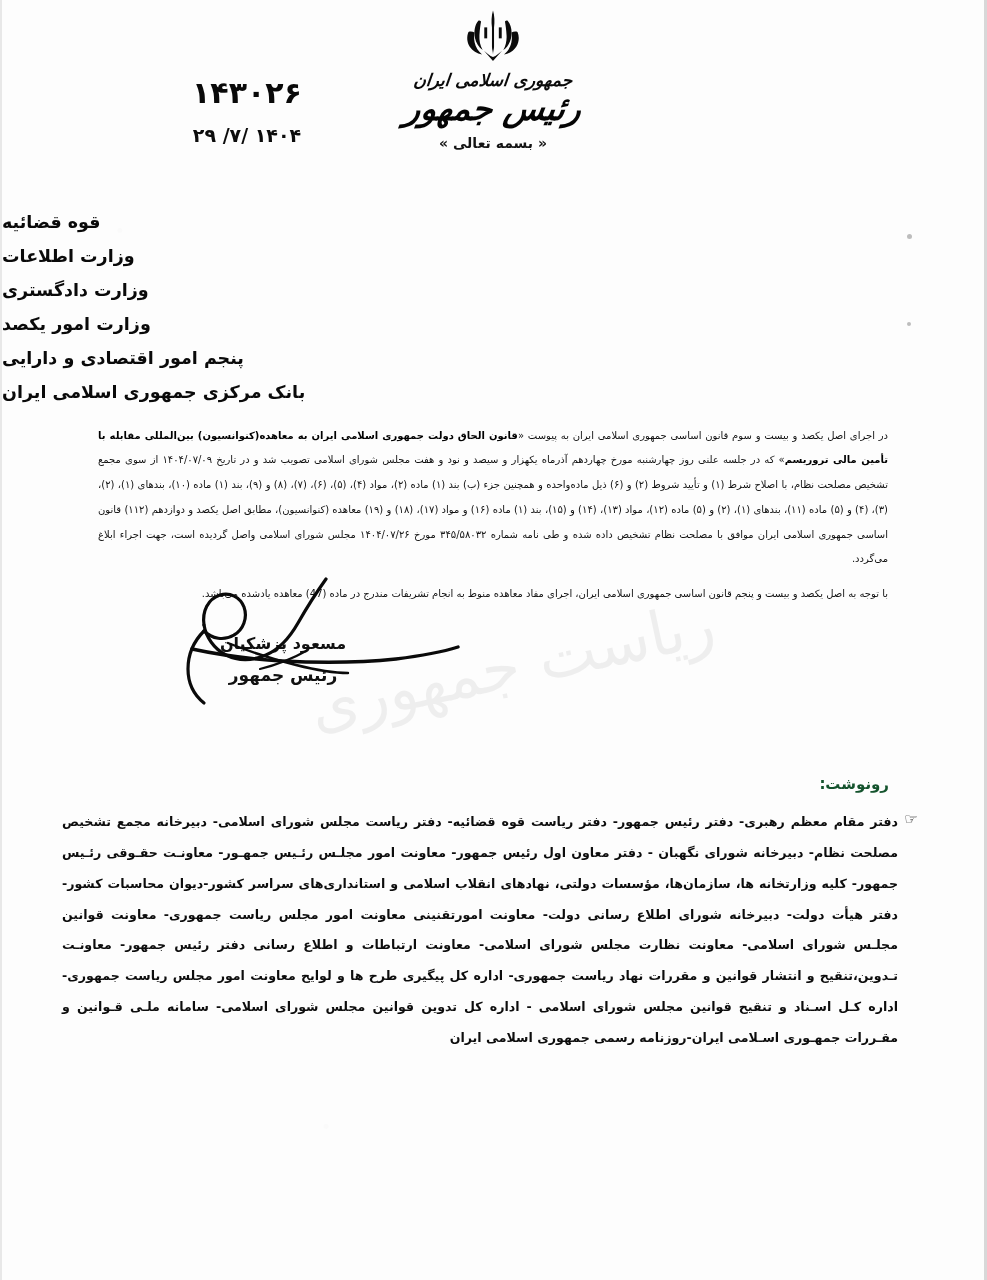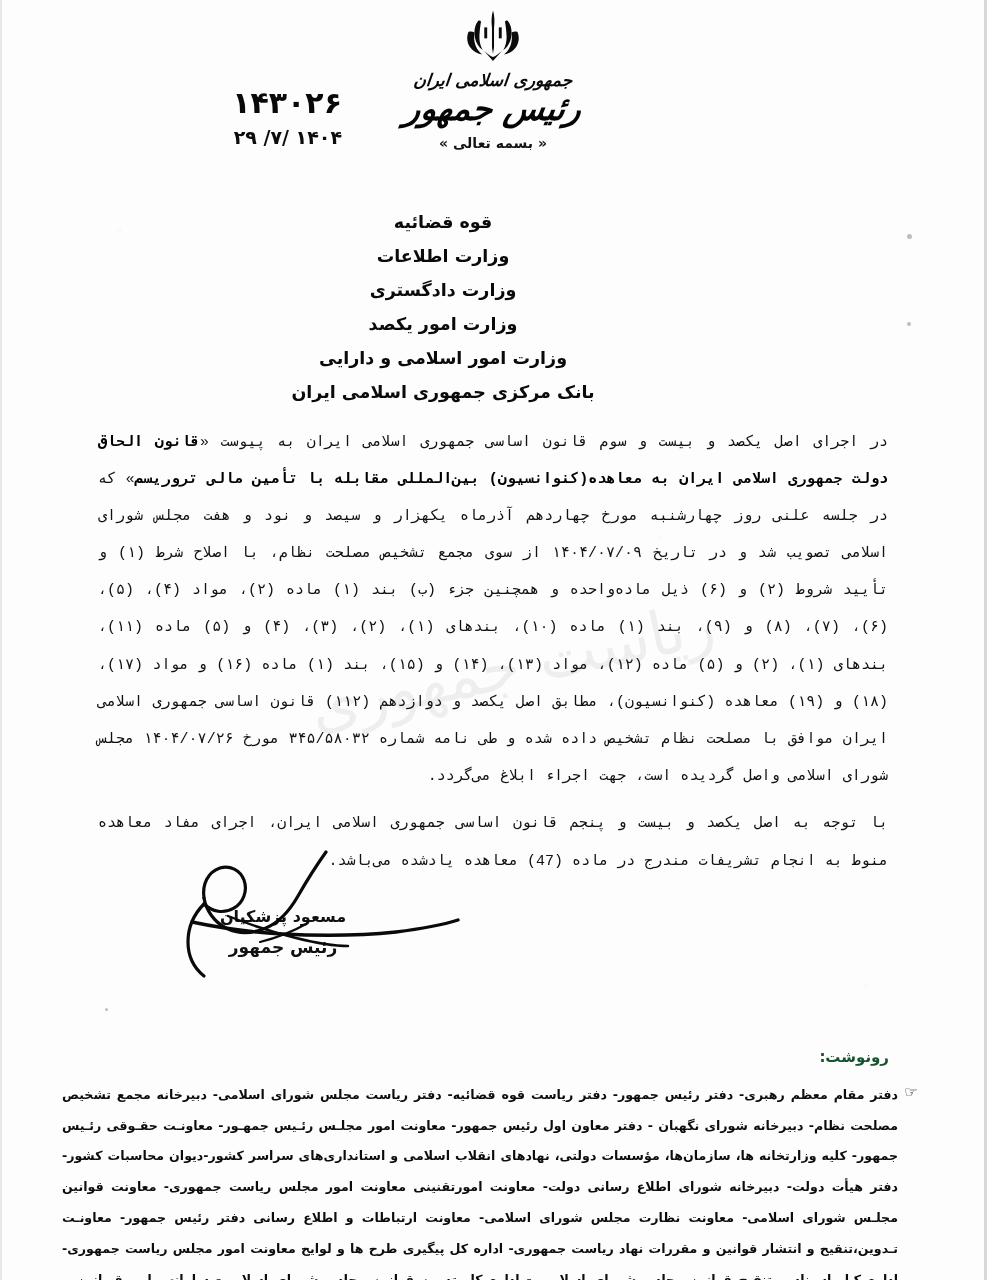--- a/index.html
+++ b/index.html
@@ -94,64 +94,63 @@
   }
   .besmeh {
     font-size: 14px;
     color: #141414;
     margin-top: 8px;
     font-weight: 600;
   }
   .stamp-block {
     position: absolute;
     left: 150px;
-    top: 88px;
-    text-align: right;
+    top: 78px;
+    text-align: center;
     width: 190px;
   }
   .stamp-number {
     font-size: 30px;
     font-weight: 700;
     color: #090909;
     letter-spacing: 4px;
     line-height: 1;
   }
   .stamp-date {
     font-size: 19px;
     font-weight: 700;
     color: #0c0c0c;
     letter-spacing: 1px;
-    margin-top: 8px;
+    margin-top: 16px;
   }
   
   .recipients {
     position: relative;
     z-index: 2;
     margin: 14px 55px 0 0;
-    text-align: center;
+    text-align: left;
     padding-right: 45px;
   }
   .recipient-line {
     font-size: 17.5px;
     font-weight: 700;
     color: #0a0a0a;
     line-height: 1;
     margin-bottom: 16.5px;
     letter-spacing: 0.2px;
   }
   
   .body-text {
     position: relative;
     z-index: 2;
     margin: 22px 96px 0 96px;
     text-align: justify;
-    font-size: 15px;
+    font-size: 10px;
     line-height: 2.48;
     color: #111;
-    font-family: Liberation Mono, monospace;
   }
   .body-text p { margin: 0 0 10px 0; }
   .law-title {
     font-weight: 700;
     color: #000;
   }
   
   .signature-area {
     position: relative;
     z-index: 2;
@@ -265,21 +264,21 @@
       <div class="stamp-date">۱۴۰۴ /۷/ ۲۹</div>
     </div>
 
   </div>
 
   <div class="recipients">
     <div class="recipient-line">قوه قضائیه</div>
     <div class="recipient-line">وزارت اطلاعات</div>
     <div class="recipient-line">وزارت دادگستری</div>
     <div class="recipient-line">وزارت امور یکصد</div>
-    <div class="recipient-line">وزارت امور اسلامی و دارایی</div>
+    <div class="recipient-line">پنجم امور اقتصادی و دارایی</div>
     <div class="recipient-line">بانک مرکزی جمهوری اسلامی ایران</div>
   </div>
 
   <div class="body-text">
     <p><span>در اجرای اصل یکصد و بیست و سوم قانون اساسی جمهوری اسلامی ایران به پیوست «</span><span class="law-title">قانون الحاق دولت جمهوری اسلامی ایران به معاهده(کنوانسیون) بین‌المللی مقابله با تأمین مالی تروریسم</span><span>» که در جلسه علنی روز چهارشنبه مورخ چهاردهم آذرماه یکهزار و سیصد و نود و هفت مجلس شورای اسلامی تصویب شد و در تاریخ ۱۴۰۴/۰۷/۰۹ از سوی مجمع تشخیص مصلحت نظام، با اصلاح شرط (۱) و تأیید شروط (۲) و (۶) ذیل ماده‌واحده و همچنین جزء (ب) بند (۱) ماده (۲)، مواد (۴)، (۵)، (۶)، (۷)، (۸) و (۹)، بند (۱) ماده (۱۰)، بندهای (۱)، (۲)، (۳)، (۴) و (۵) ماده (۱۱)، بندهای (۱)، (۲) و (۵) ماده (۱۲)، مواد (۱۳)، (۱۴) و (۱۵)، بند (۱) ماده (۱۶) و مواد (۱۷)، (۱۸) و (۱۹) معاهده (کنوانسیون)، مطابق اصل یکصد و دوازدهم (۱۱۲) قانون اساسی جمهوری اسلامی ایران موافق با مصلحت نظام تشخیص داده شده و طی نامه شماره ۳۴۵/۵۸۰۳۲ مورخ ۱۴۰۴/۰۷/۲۶ مجلس شورای اسلامی واصل گردیده است، جهت اجراء ابلاغ می‌گردد.</span></p>
     <p>با توجه به اصل یکصد و بیست و پنجم قانون اساسی جمهوری اسلامی ایران، اجرای مفاد معاهده منوط به انجام تشریفات مندرج در ماده (47) معاهده یادشده می‌باشد.</p>
   </div>
 
   <div class="signature-area">
     <svg class="sig-ink" viewBox="0 0 330 130">

